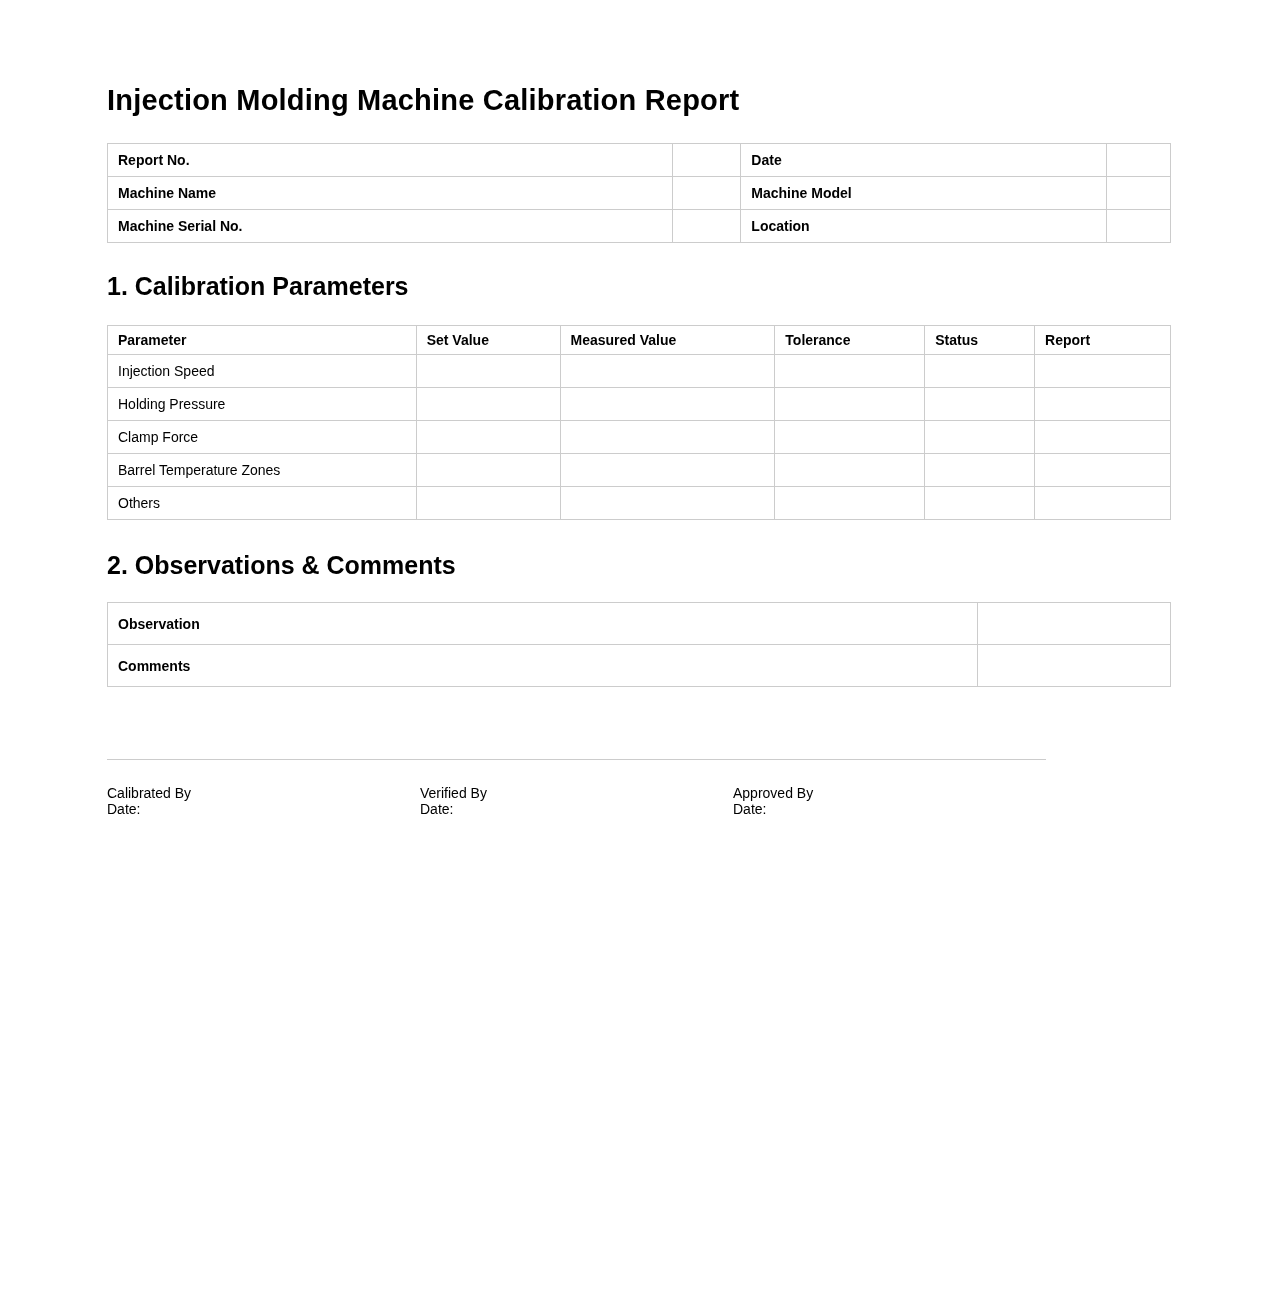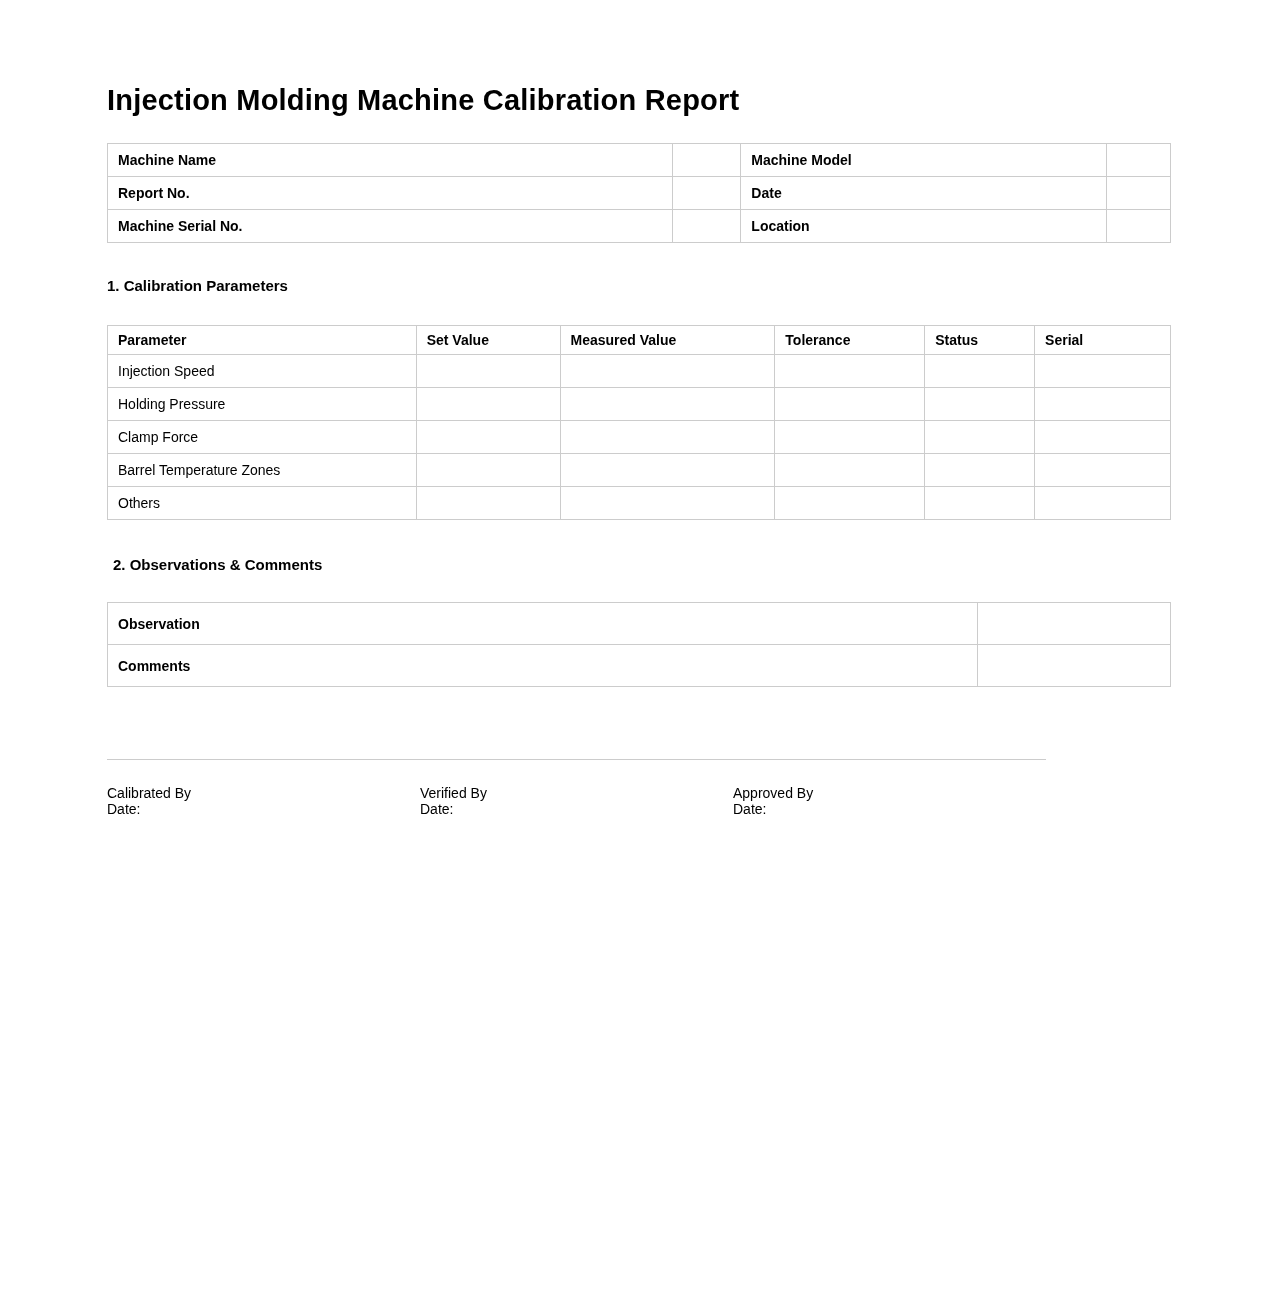--- a/index.html
+++ b/index.html
@@ -42,26 +42,26 @@
     padding: 0 10px;
     vertical-align: middle;
     text-align: left;
     overflow: hidden;
     white-space: nowrap;
   }
   .info-table { margin-top: 27px; }
   .info-table td { height: 33px; }
   .label-cell { font-weight: bold; }
   .section-heading {
-    font-size: 15px;
+    font-size: 25px;
     font-weight: bold;
     line-height: 26px;
   }
   .heading-params { margin-top: 30px; margin-bottom: 26px; }
-  .heading-obs { margin-top: 32px; margin-bottom: 24px; margin-left: 6px; }
+  .heading-obs { margin-top: 32px; margin-bottom: 24px; }
   .params-table th { height: 29px; font-weight: bold; }
   .params-table td { height: 33px; font-weight: normal; }
   .obs-table td { height: 42px; }
   .signatures {
     display: flex;
     justify-content: flex-start;
     margin-top: 72px;
   }
   .signature-block { width: 313px; }
   .signature-line {
@@ -84,29 +84,29 @@
 
     <table class="info-table">
       <colgroup>
         <col style="width:53.19%">
           <col style="width:6.39%">
           <col style="width:34.40%">
           <col style="width:6.02%">
       </colgroup>
       <tbody>
         <tr>
+          <td class="label-cell">Report No.</td>
+          <td></td>
+          <td class="label-cell">Date</td>
+          <td></td>
+        </tr>
+        <tr>
           <td class="label-cell">Machine Name</td>
           <td></td>
           <td class="label-cell">Machine Model</td>
-          <td></td>
-        </tr>
-        <tr>
-          <td class="label-cell">Report No.</td>
-          <td></td>
-          <td class="label-cell">Date</td>
           <td></td>
         </tr>
         <tr>
           <td class="label-cell">Machine Serial No.</td>
           <td></td>
           <td class="label-cell">Location</td>
           <td></td>
         </tr>
       </tbody>
     </table>
@@ -122,21 +122,21 @@
           <col style="width:10.34%">
           <col style="width:12.78%">
       </colgroup>
       <thead>
         <tr>
           <th>Parameter</th>
           <th>Set Value</th>
           <th>Measured Value</th>
           <th>Tolerance</th>
           <th>Status</th>
-          <th>Serial</th>
+          <th>Report</th>
         </tr>
       </thead>
       <tbody>
         <tr>
           <td>Injection Speed</td>
           <td></td>
           <td></td>
           <td></td>
           <td></td>
           <td></td>

